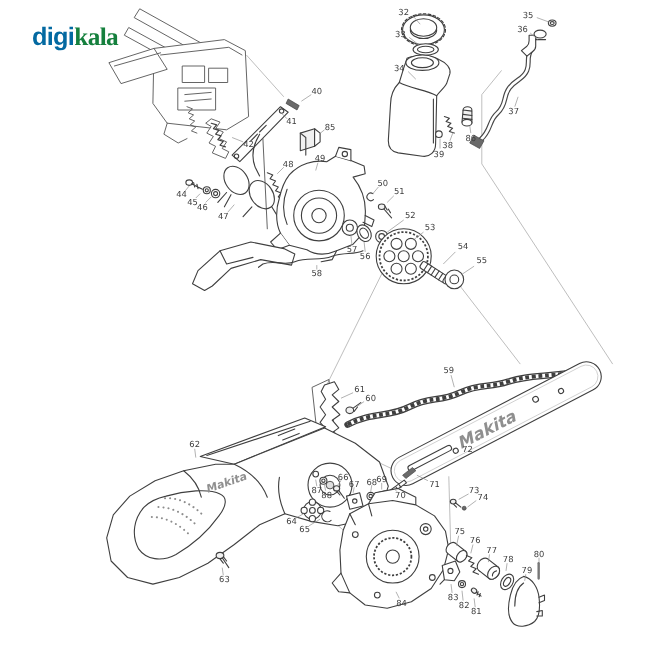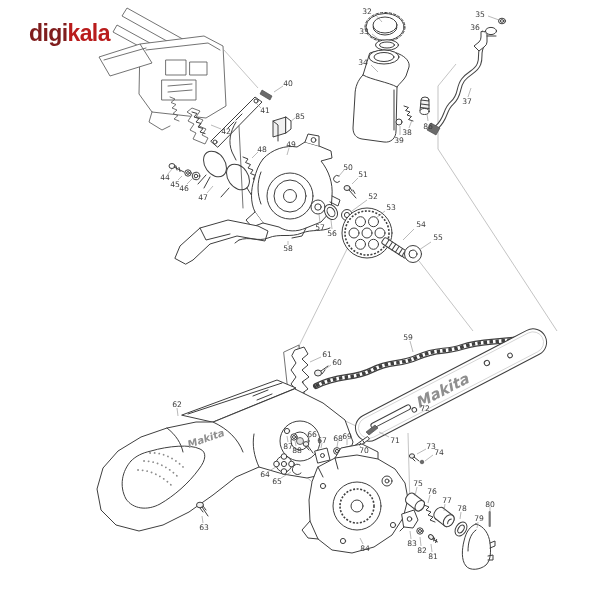--- a/index.html
+++ b/index.html
@@ -19,21 +19,21 @@
   .teeth{stroke:#3f3f3f;fill:none;stroke-width:1.6;stroke-dasharray:2 1.6;}
   .part-label{font-family:"DejaVu Sans",sans-serif;font-size:7.6px;text-anchor:middle;}
   .leader{stroke:#8a8a8a;stroke-width:.6;}
   .brand{font-family:"DejaVu Sans",sans-serif;font-style:italic;font-weight:bold;fill:#8f8f8f;}
 </style>
 </head>
 <body>
 
 <div class="stage">
 
-  <div class="logo"><span style="color: #7f1d1d; text-align: right;">digi</span><span style="color: #b91c1c;">kala</span></div>
+  <div class="logo"><span style="color: #0369a1; text-align: right;">digi</span><span style="color: #15803d; font-family: Liberation Serif, serif;">kala</span></div>
 
   <svg width="600" height="600" viewBox="0 0 600 600">
 
     <g>
       <path class="thin" d="M456,64 L438,86 L438,149"></path>
       <path class="thin" d="M438,149 L557,331"></path>
       <path class="thin" d="M419,261 L473,331"></path>
       <path class="thin" d="M351,241 L297,350"></path>
       <path class="thin" d="M296,446 L296,468 L326,494"></path>
       <path class="thin" d="M339,456 L339,470 L361,491"></path>

